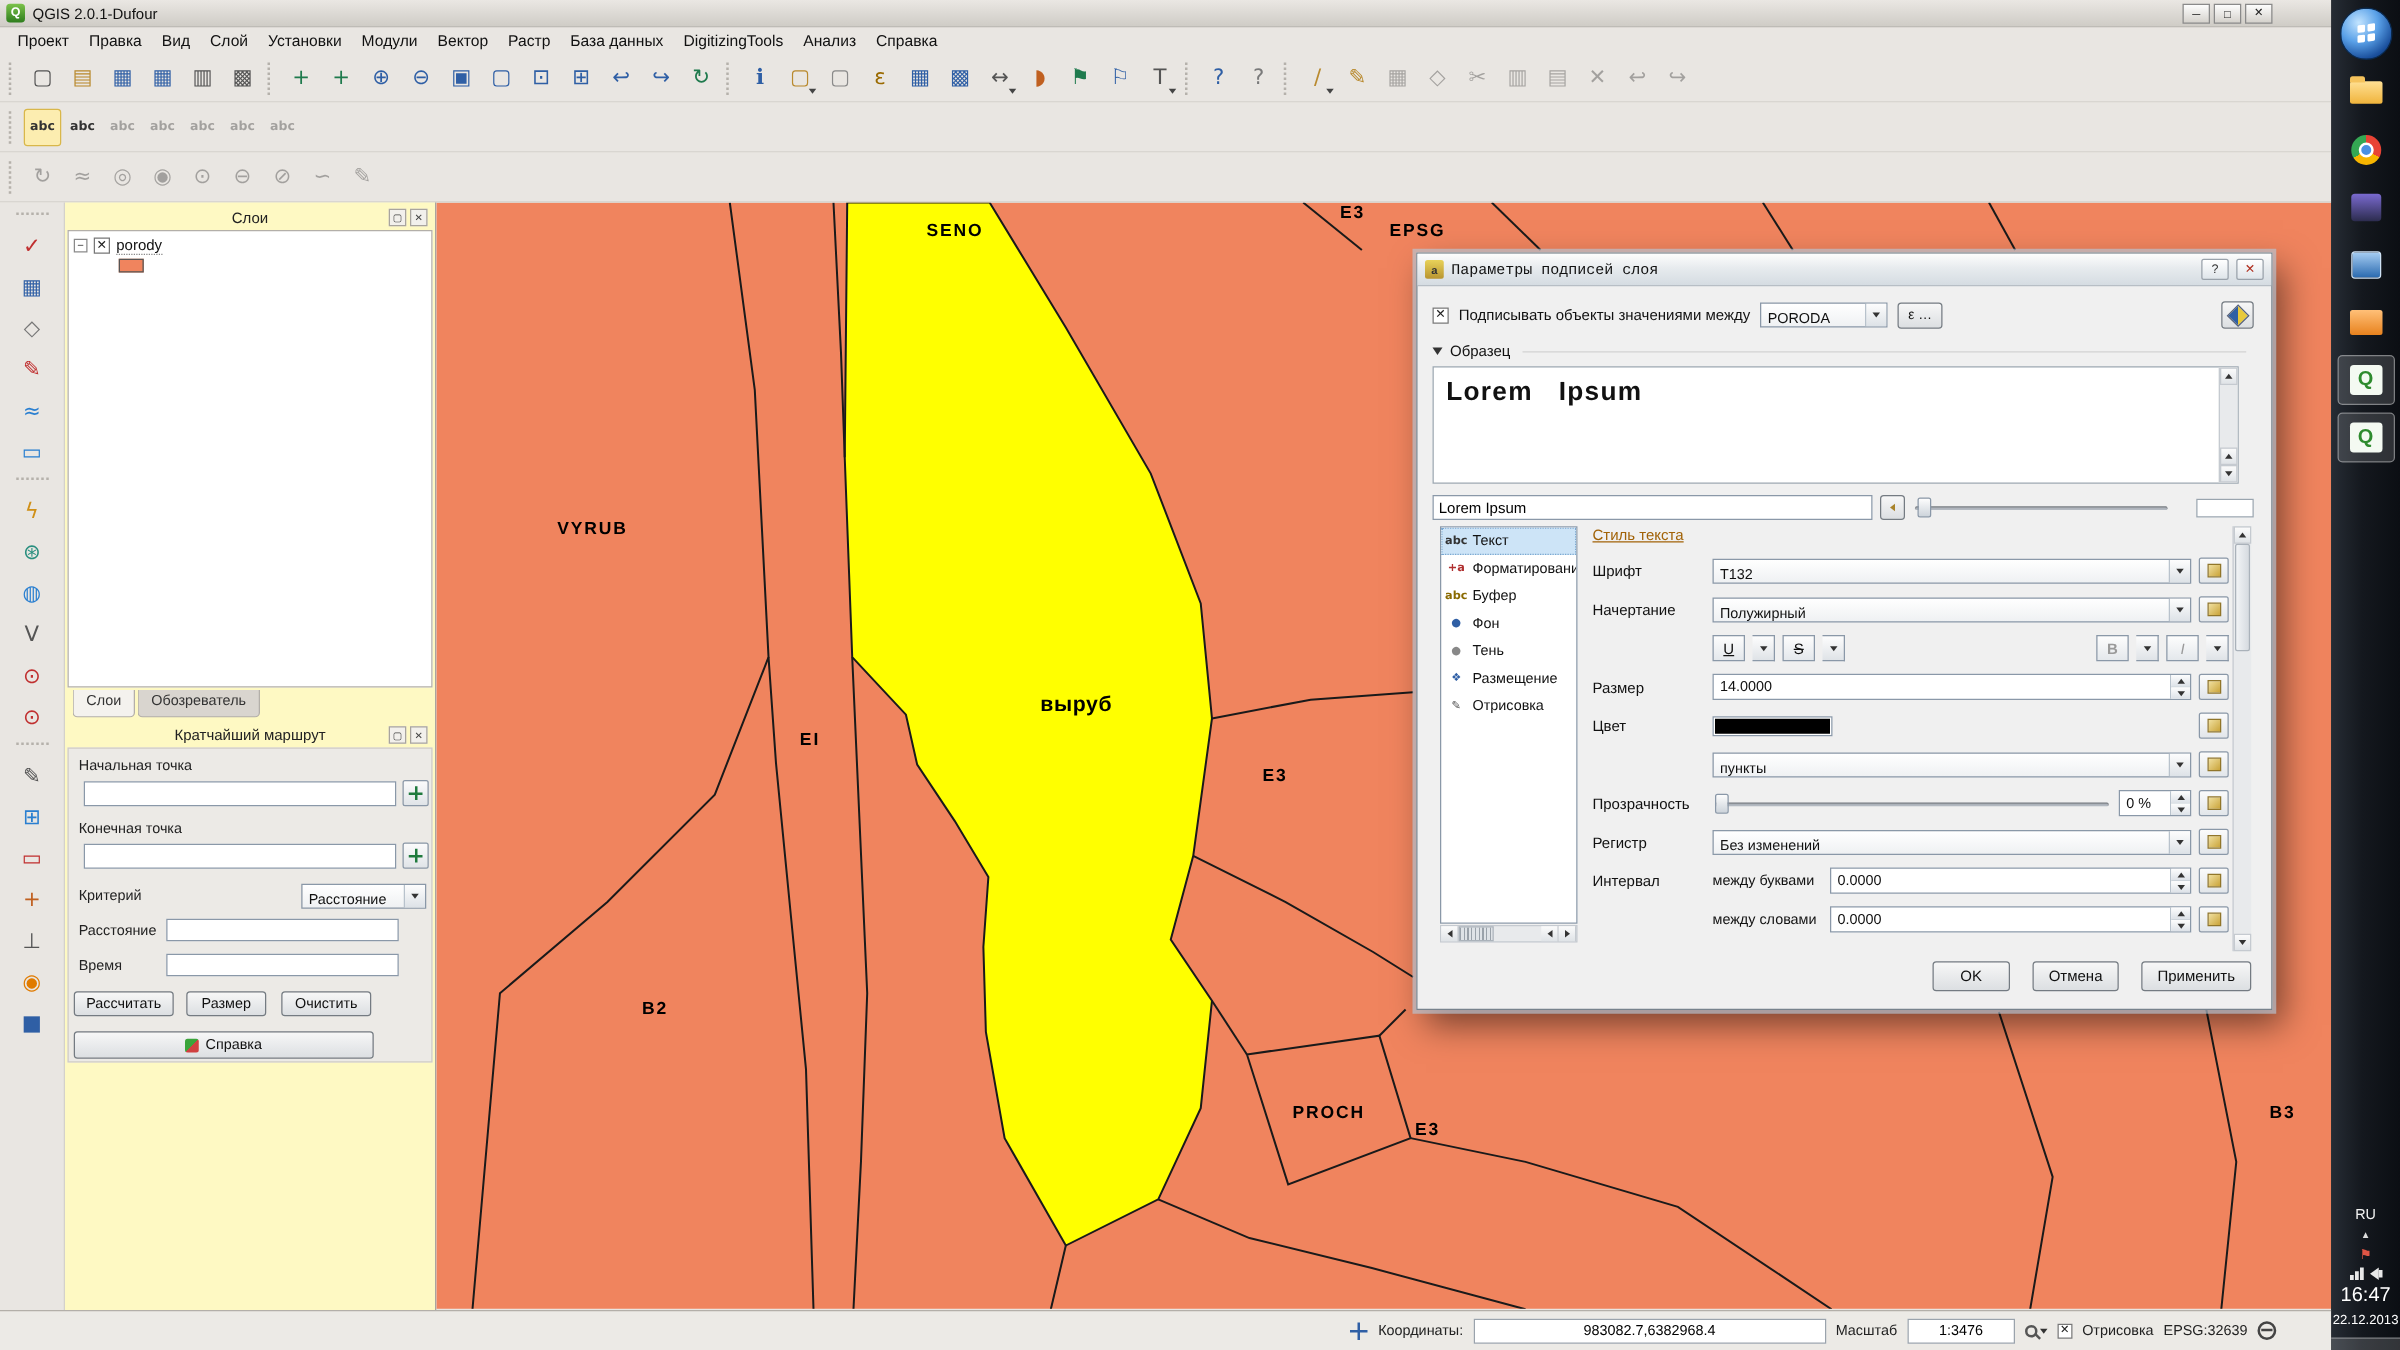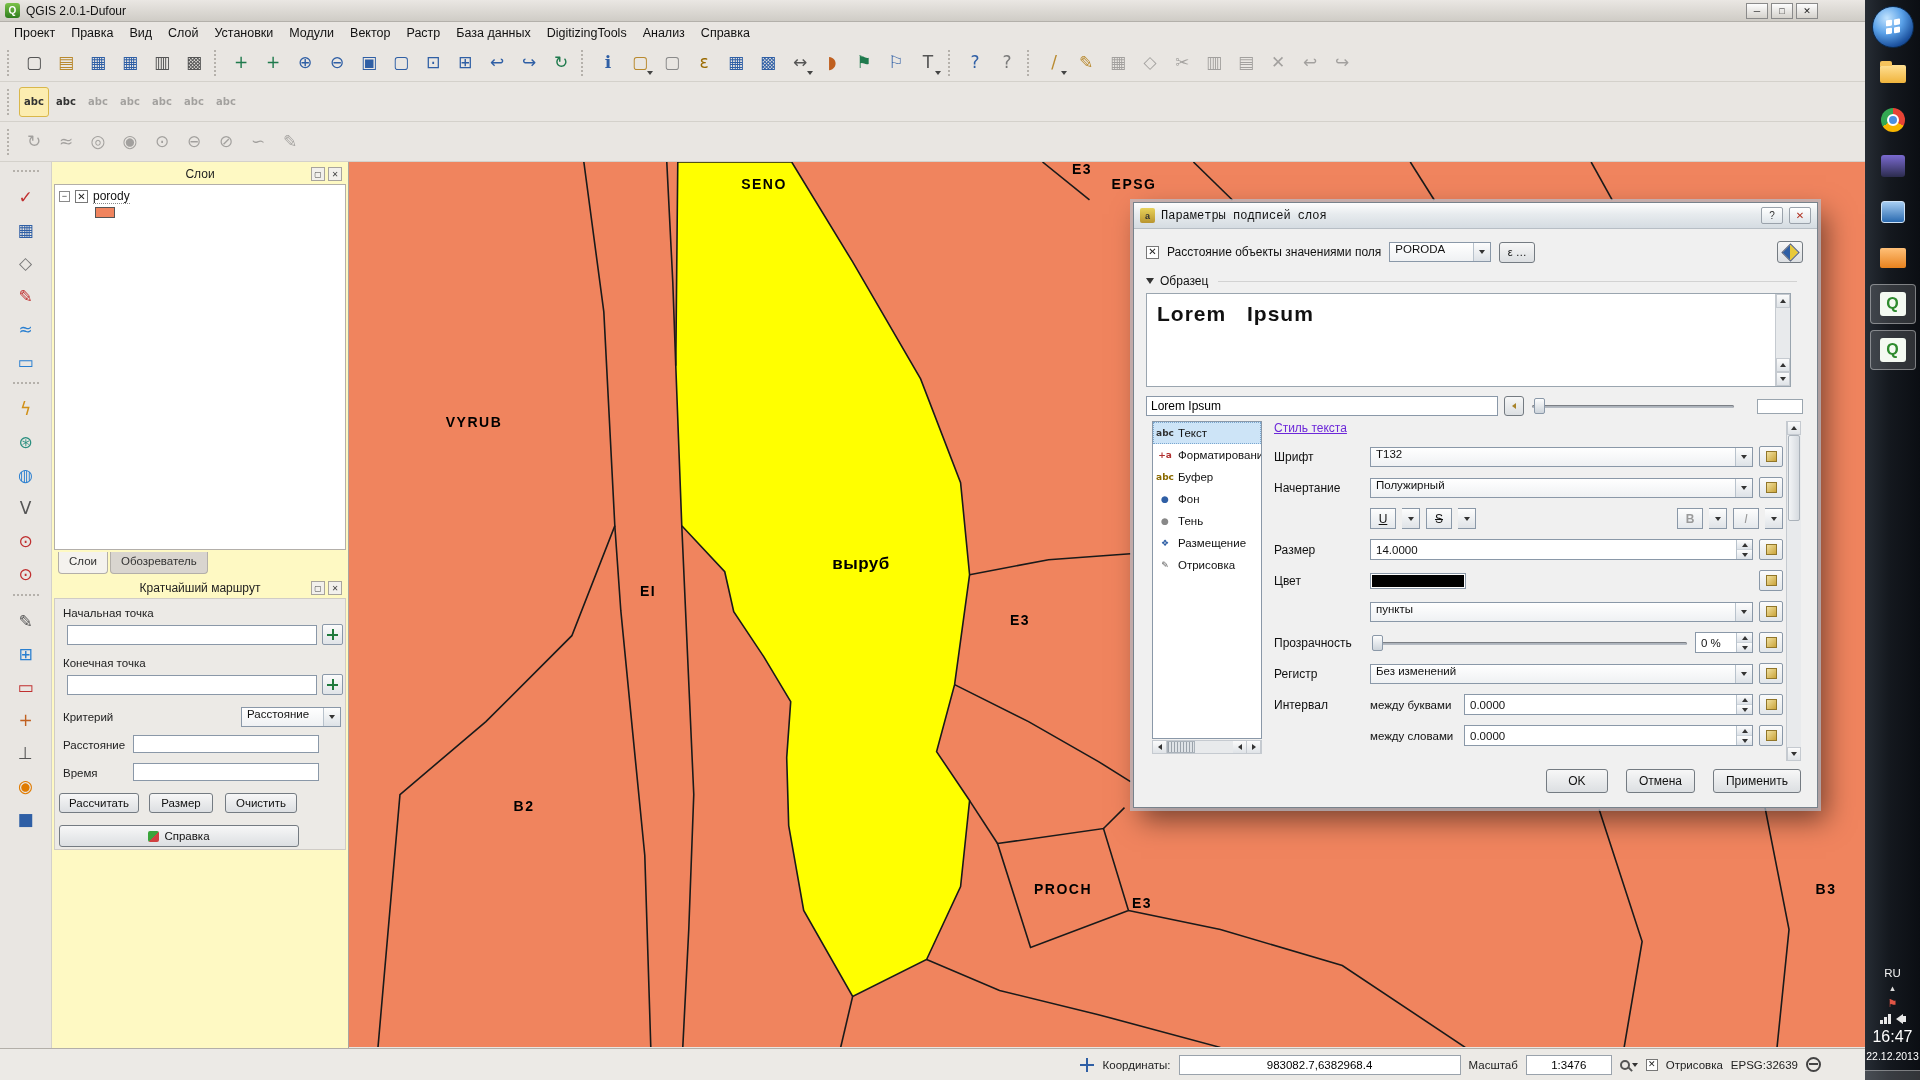--- a/index.html
+++ b/index.html
@@ -57,21 +57,21 @@
 
   #route-panel{position:absolute;left:2px;top:416px;right:2px;height:272px;}
   #route-body{position:absolute;top:20px;left:0;right:0;bottom:0;background:#eceae6;border:1px solid #d0ccc6;}
   .r-label{position:absolute;font-size:11.5px;color:#222;}
   .txt{background:#fff;border:1px solid #8a98a8;font-size:12px;padding:0 4px;font-family:inherit;}
   .r-input{position:absolute;height:20px;}
   .r-btn{position:absolute;width:21px;height:21px;border:1px solid #8a98a8;border-radius:2px;background:linear-gradient(#fbfbfb,#e0e4e8);display:flex;align-items:center;justify-content:center;}
   .crossh{position:relative;width:11px;height:11px;}
   .crossh::before{content:"";position:absolute;left:5px;top:0;width:2px;height:11px;background:#1f7a3d;}
   .crossh::after{content:"";position:absolute;left:0;top:5px;width:11px;height:2px;background:#1f7a3d;}
-  .combo{height:20px;border:1px solid #8a98a8;background:linear-gradient(#fff,#eff1f3);display:flex;align-items:flex-start;font-size:11.5px;}
+  .combo{height:20px;border:1px solid #8a98a8;background:linear-gradient(#fff,#eff1f3);display:flex;align-items:flex-end;font-size:11.5px;}
   .combo .cv{flex:1;padding:0 5px;white-space:nowrap;overflow:hidden;}
   .combo .cbtn{width:17px;align-self:stretch;border-left:1px solid #b8c2cc;background:linear-gradient(#fdfdfd,#dde2e7);display:flex;align-items:center;justify-content:center;flex-shrink:0;}
   .arr-dn{width:0;height:0;border-left:3.5px solid transparent;border-right:3.5px solid transparent;border-top:4px solid #333;}
   .arr-up{width:0;height:0;border-left:3.5px solid transparent;border-right:3.5px solid transparent;border-bottom:4px solid #333;}
   .arr-l{width:0;height:0;border-top:3.5px solid transparent;border-bottom:3.5px solid transparent;border-right:4px solid #333;}
   .arr-r{width:0;height:0;border-top:3.5px solid transparent;border-bottom:3.5px solid transparent;border-left:4px solid #333;}
   .arr-l.gold{border-right-color:#a8832a;}
   .btn{border:1px solid #747b82;border-radius:3px;background:linear-gradient(#f7f7f7,#dcdfe2);font-size:11.5px;display:flex;align-items:center;justify-content:center;color:#111;}
   .r-btn2{position:absolute;height:20px;}
   .help-ico{width:11px;height:11px;background:linear-gradient(135deg,#3aa43a 50%,#d04040 50%);margin-right:5px;border-radius:2px;}
@@ -145,21 +145,21 @@
   .sl-item{height:22px;display:flex;align-items:center;gap:4px;padding:0 3px;white-space:nowrap;overflow:hidden;}
   .sl-item.sel{background:#cde4f7;outline:1px dotted #7aa7d0;outline-offset:-1px;}
   .sl-ico{width:18px;font-size:9px;font-weight:bold;text-align:center;flex-shrink:0;font-family:"DejaVu Sans",sans-serif;}
   .hscroll{height:14px;display:flex;background:#e8eaec;border:1px solid #c5cad0;}
   #side-hscroll{position:absolute;left:18px;top:511px;width:110px;}
   .hs-btn{width:14px;display:flex;align-items:center;justify-content:center;background:linear-gradient(#fbfbfb,#dfe3e7);border-right:1px solid #c5cad0;flex-shrink:0;}
   .hs-thumb{width:28px;background:repeating-linear-gradient(90deg,#9aa2aa 0 1px,#dfe3e7 1px 3px);border:1px solid #aab2ba;}
   .hs-fill{flex:1;}
 
   #style-pane{position:absolute;left:140px;top:192px;width:509px;height:340px;}
-  #style-title{font-size:12px;text-decoration:underline;color:#6d28d9;margin-bottom:10px;}
+  #style-title{font-size:12px;text-decoration:underline;color:#a16207;margin-bottom:10px;}
   .srow{display:flex;align-items:center;gap:6px;height:23px;margin-bottom:8px;}
   .slabel{width:90px;font-size:12px;flex-shrink:0;white-space:nowrap;}
   .sctrl{flex:1;display:flex;align-items:center;gap:6px;min-width:0;}
   .flexfill{flex:1;}
   .ssub{font-size:11.5px;width:88px;flex-shrink:0;}
   .spin{height:21px;border:1px solid #8a98a8;background:#fff;display:flex;}
   .spin .spin-val{flex:1;padding:0 5px;font-size:11.5px;display:flex;align-items:center;white-space:nowrap;overflow:hidden;}
   .spin-btns{width:16px;display:flex;flex-direction:column;border-left:1px solid #b8c2cc;flex-shrink:0;}
   .sb{flex:1;display:flex;align-items:center;justify-content:center;background:linear-gradient(#fdfdfd,#dde2e8);border-bottom:1px solid #ccd3da;}
   .sb:last-child{border-bottom:none;}
@@ -619,21 +619,21 @@
     <div class="dlg-title">
       <span class="dlg-ico">a</span>
       <span class="dlg-title-text">Параметры подписей слоя</span>
       <span class="dlg-tbtn">?</span>
       <span class="dlg-tbtn close">✕</span>
     </div>
     <div class="dlg-body">
 
       <div id="fieldrow">
         <span class="cbx">✕</span>
-        <span class="f-label">Расстояние объекты значениями поля</span>
+        <span class="f-label">Подписывать объекты значениями между</span>
         <div class="combo" id="field-combo">
           <span class="cv">PORODA</span>
           <span class="cbtn">
               <span class="arr-dn"></span>
             </span>
         </div>
         <div class="btn" id="expr-btn">ε …</div>
         <div class="btn" id="engine-btn">
             <span class="eng-ico"></span>
           </div>

